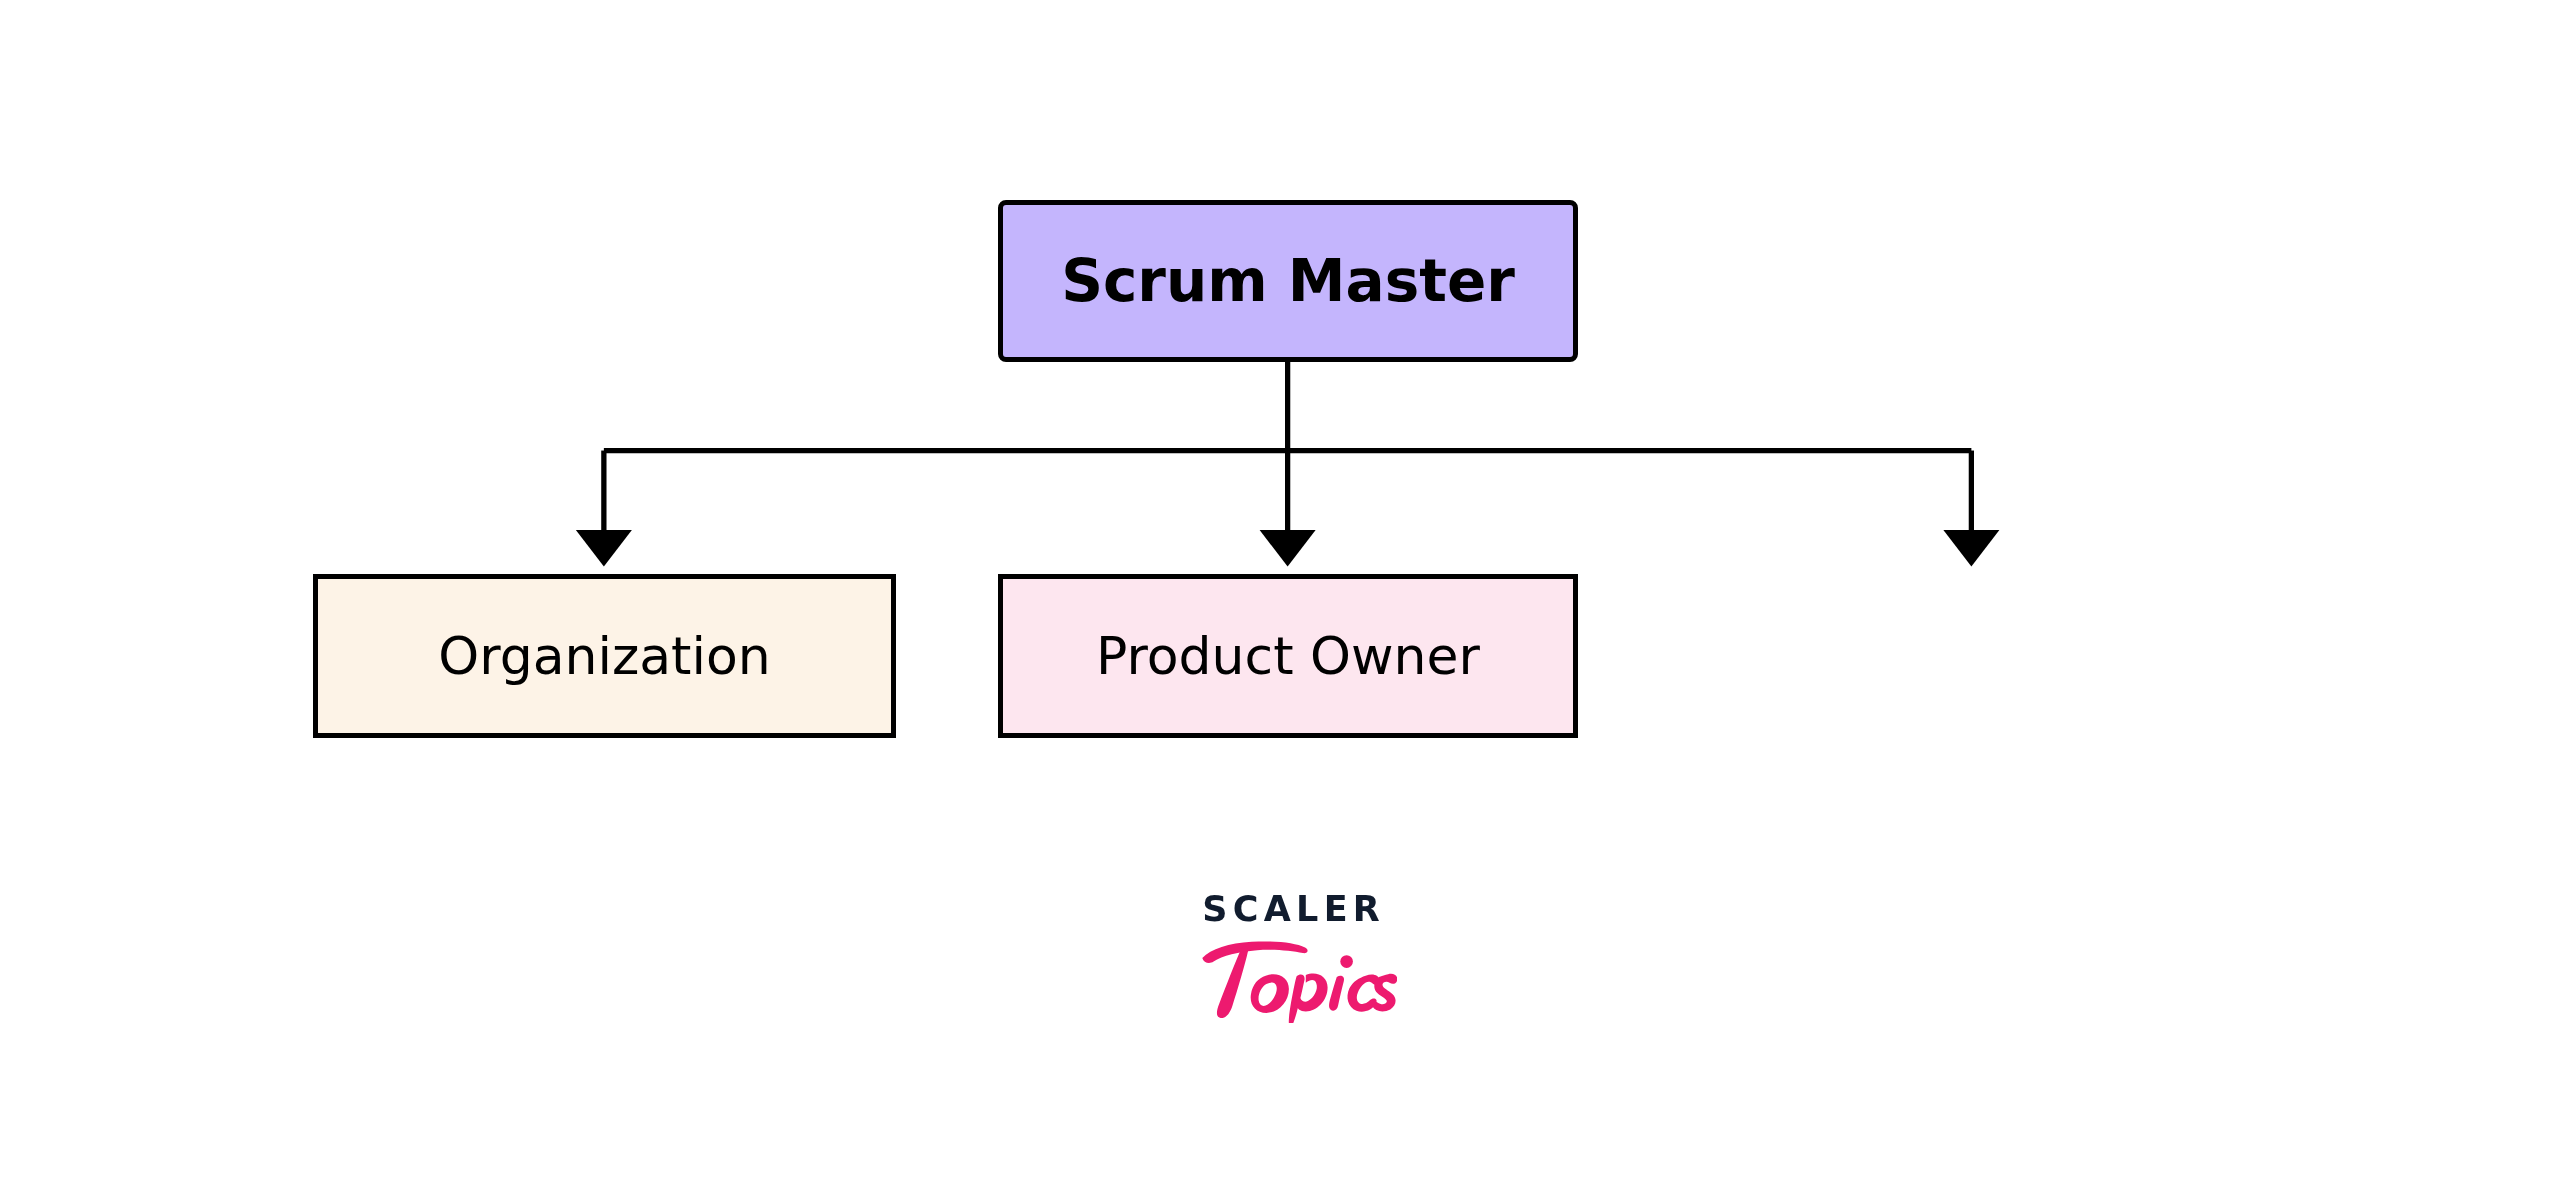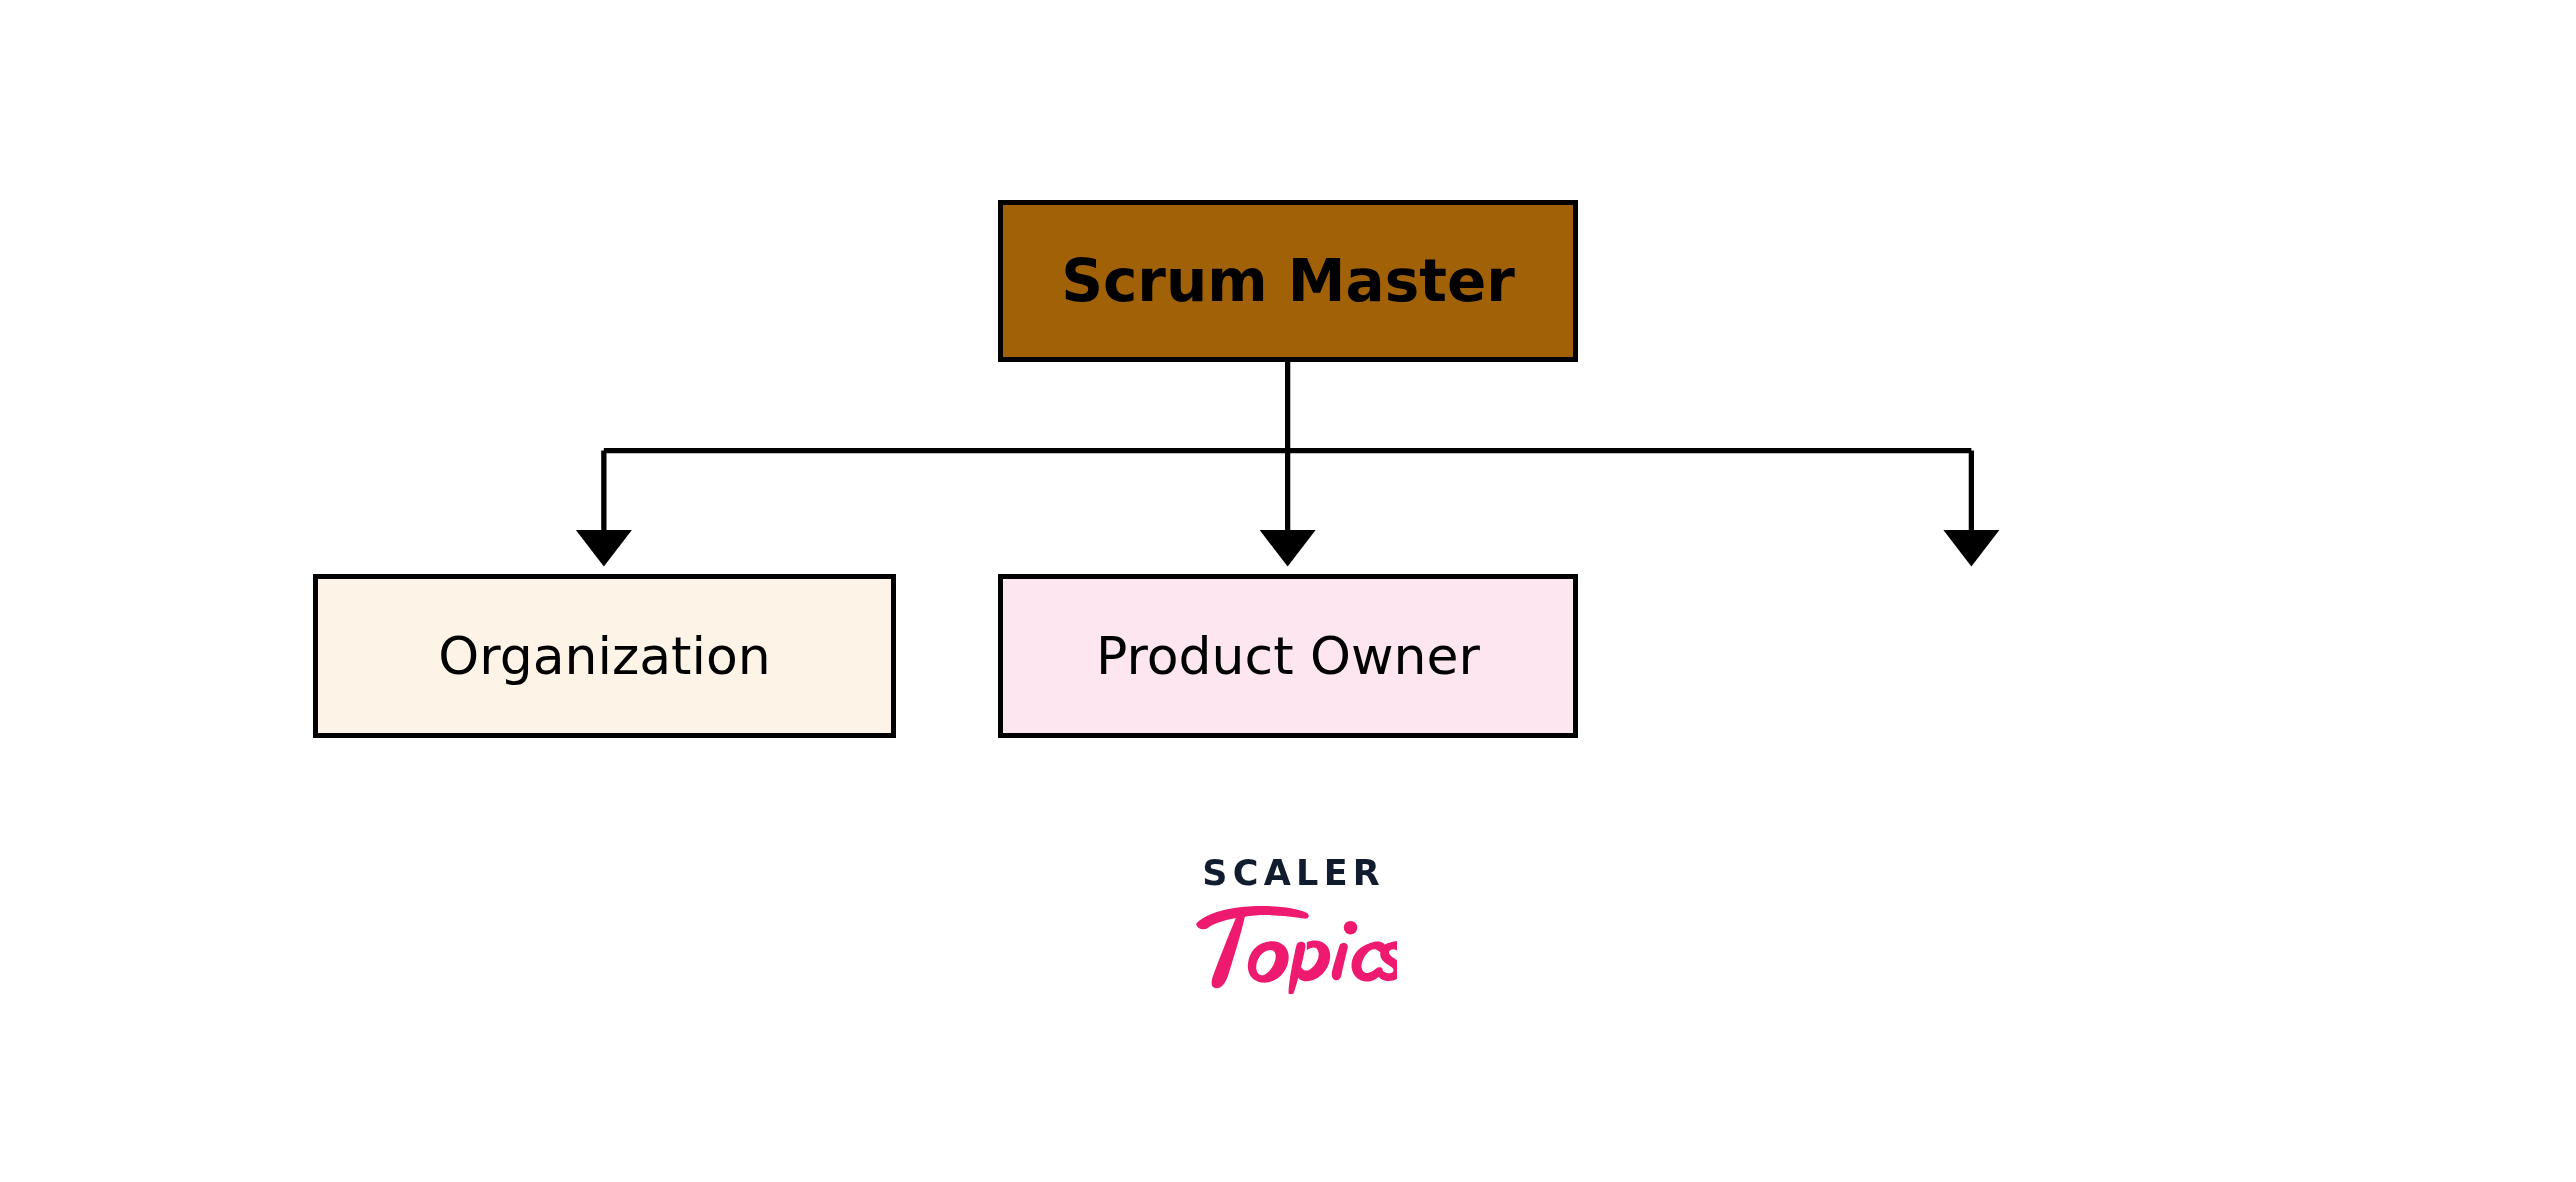--- a/index.html
+++ b/index.html
@@ -101,20 +101,21 @@
     align-items: center;
   }
   #logo-wordmark {
     font-family: "DejaVu Sans", "Liberation Sans", sans-serif;
     font-size: 35px;
     font-weight: 700;
     letter-spacing: 5.3px;
     color: #111c2e;
     line-height: 1;
     padding-left: 5.3px;
+    margin-top: 36px;
   }
   #logo-script {
     margin-top: 4.5px;
   }
 </style>
 </head>
 <body>
 
 <div id="canvas" style="background: rgb(255, 255, 255);">
 
@@ -127,21 +128,21 @@
     <path d="M 797 595 L 797 700" stroke="#000000" stroke-width="7" fill="none"></path>
     <polygon points="760,700 834,700 797,748" fill="#000000"></polygon>
 
     <path d="M 1700 595 L 1700 700" stroke="#000000" stroke-width="7" fill="none"></path>
     <polygon points="1663,700 1737,700 1700,748" fill="#000000"></polygon>
 
     <path d="M 2603 595 L 2603 700" stroke="#000000" stroke-width="7" fill="none"></path>
     <polygon points="2566,700 2640,700 2603,748" fill="#000000"></polygon>
   </svg>
 
-  <div class="node" id="node-scrum-master" style="background: #a16207; border-color: rgb(0, 0, 0);">
+  <div class="node" id="node-scrum-master" style="background: #c4b5fd; border-color: rgb(0, 0, 0); border-radius: 8px;">
     <span class="node-label">Scrum Master</span>
   </div>
 
   <div class="node" id="node-organization" style="background: rgb(253, 243, 231); border-color: rgb(0, 0, 0);">
     <span class="node-label">Organization</span>
   </div>
 
   <div class="node" id="node-product-owner" style="background: rgb(253, 230, 239); border-color: rgb(0, 0, 0);">
     <span class="node-label">Product Owner</span>
   </div>

